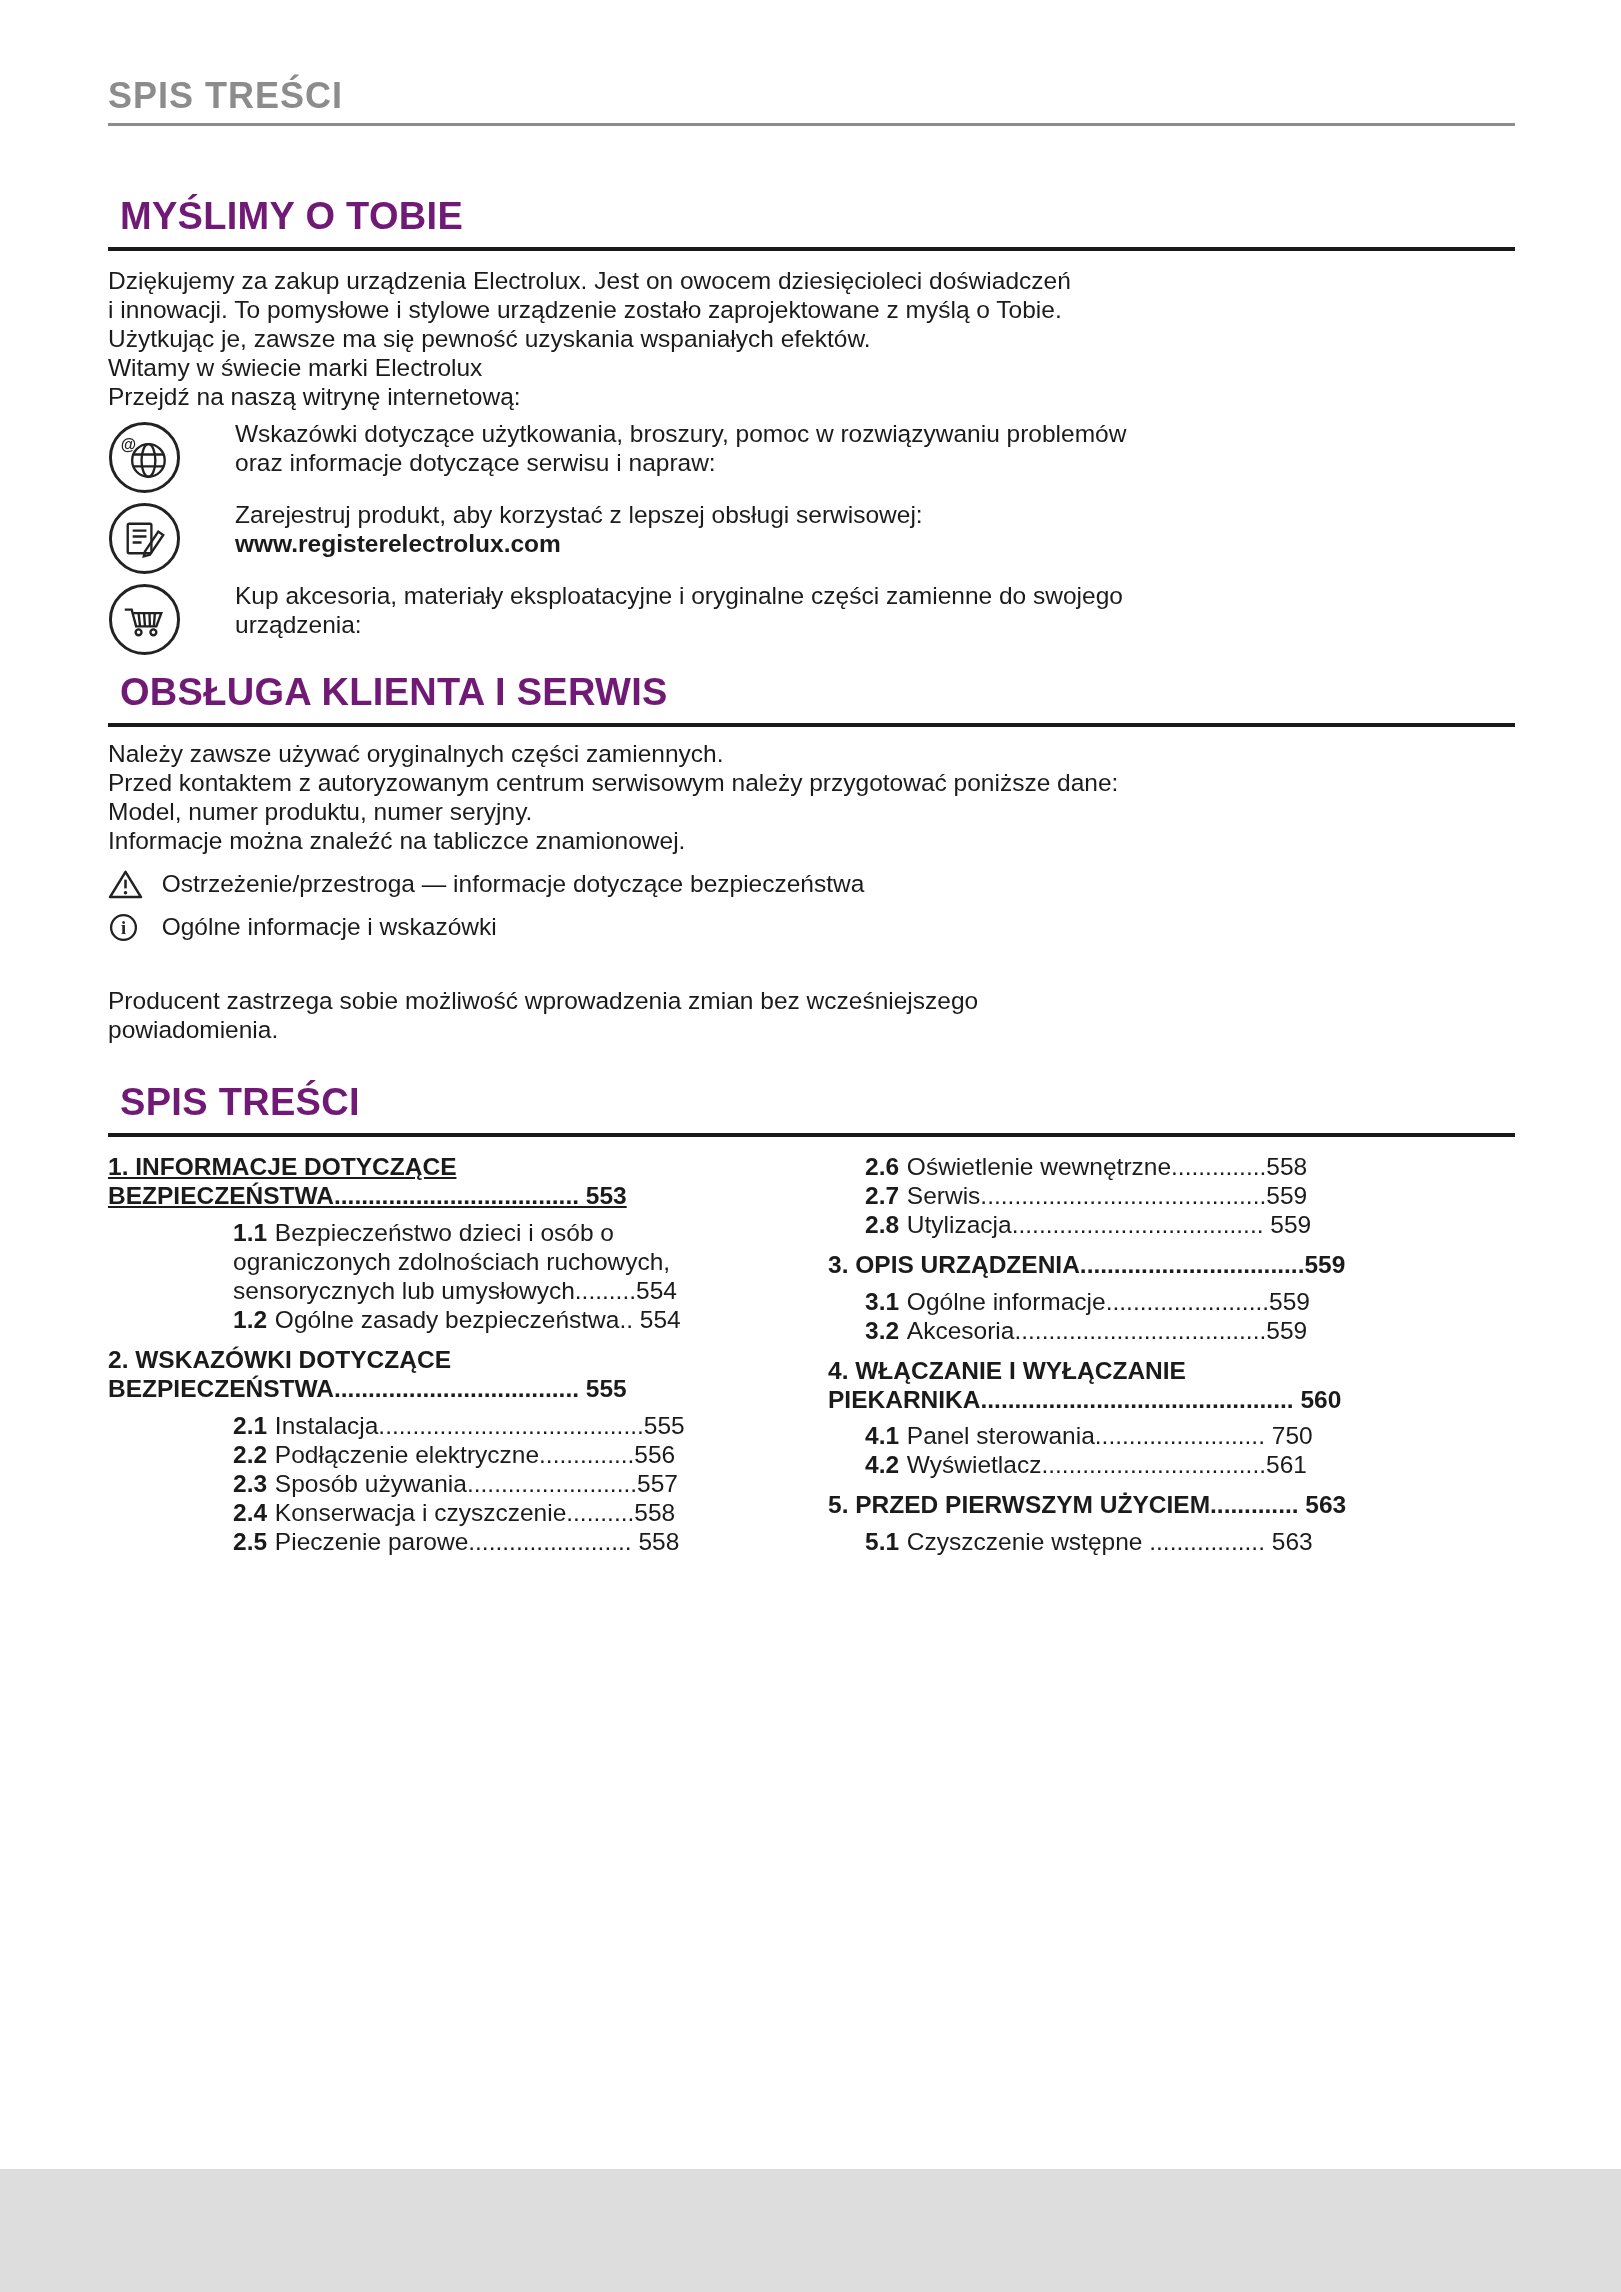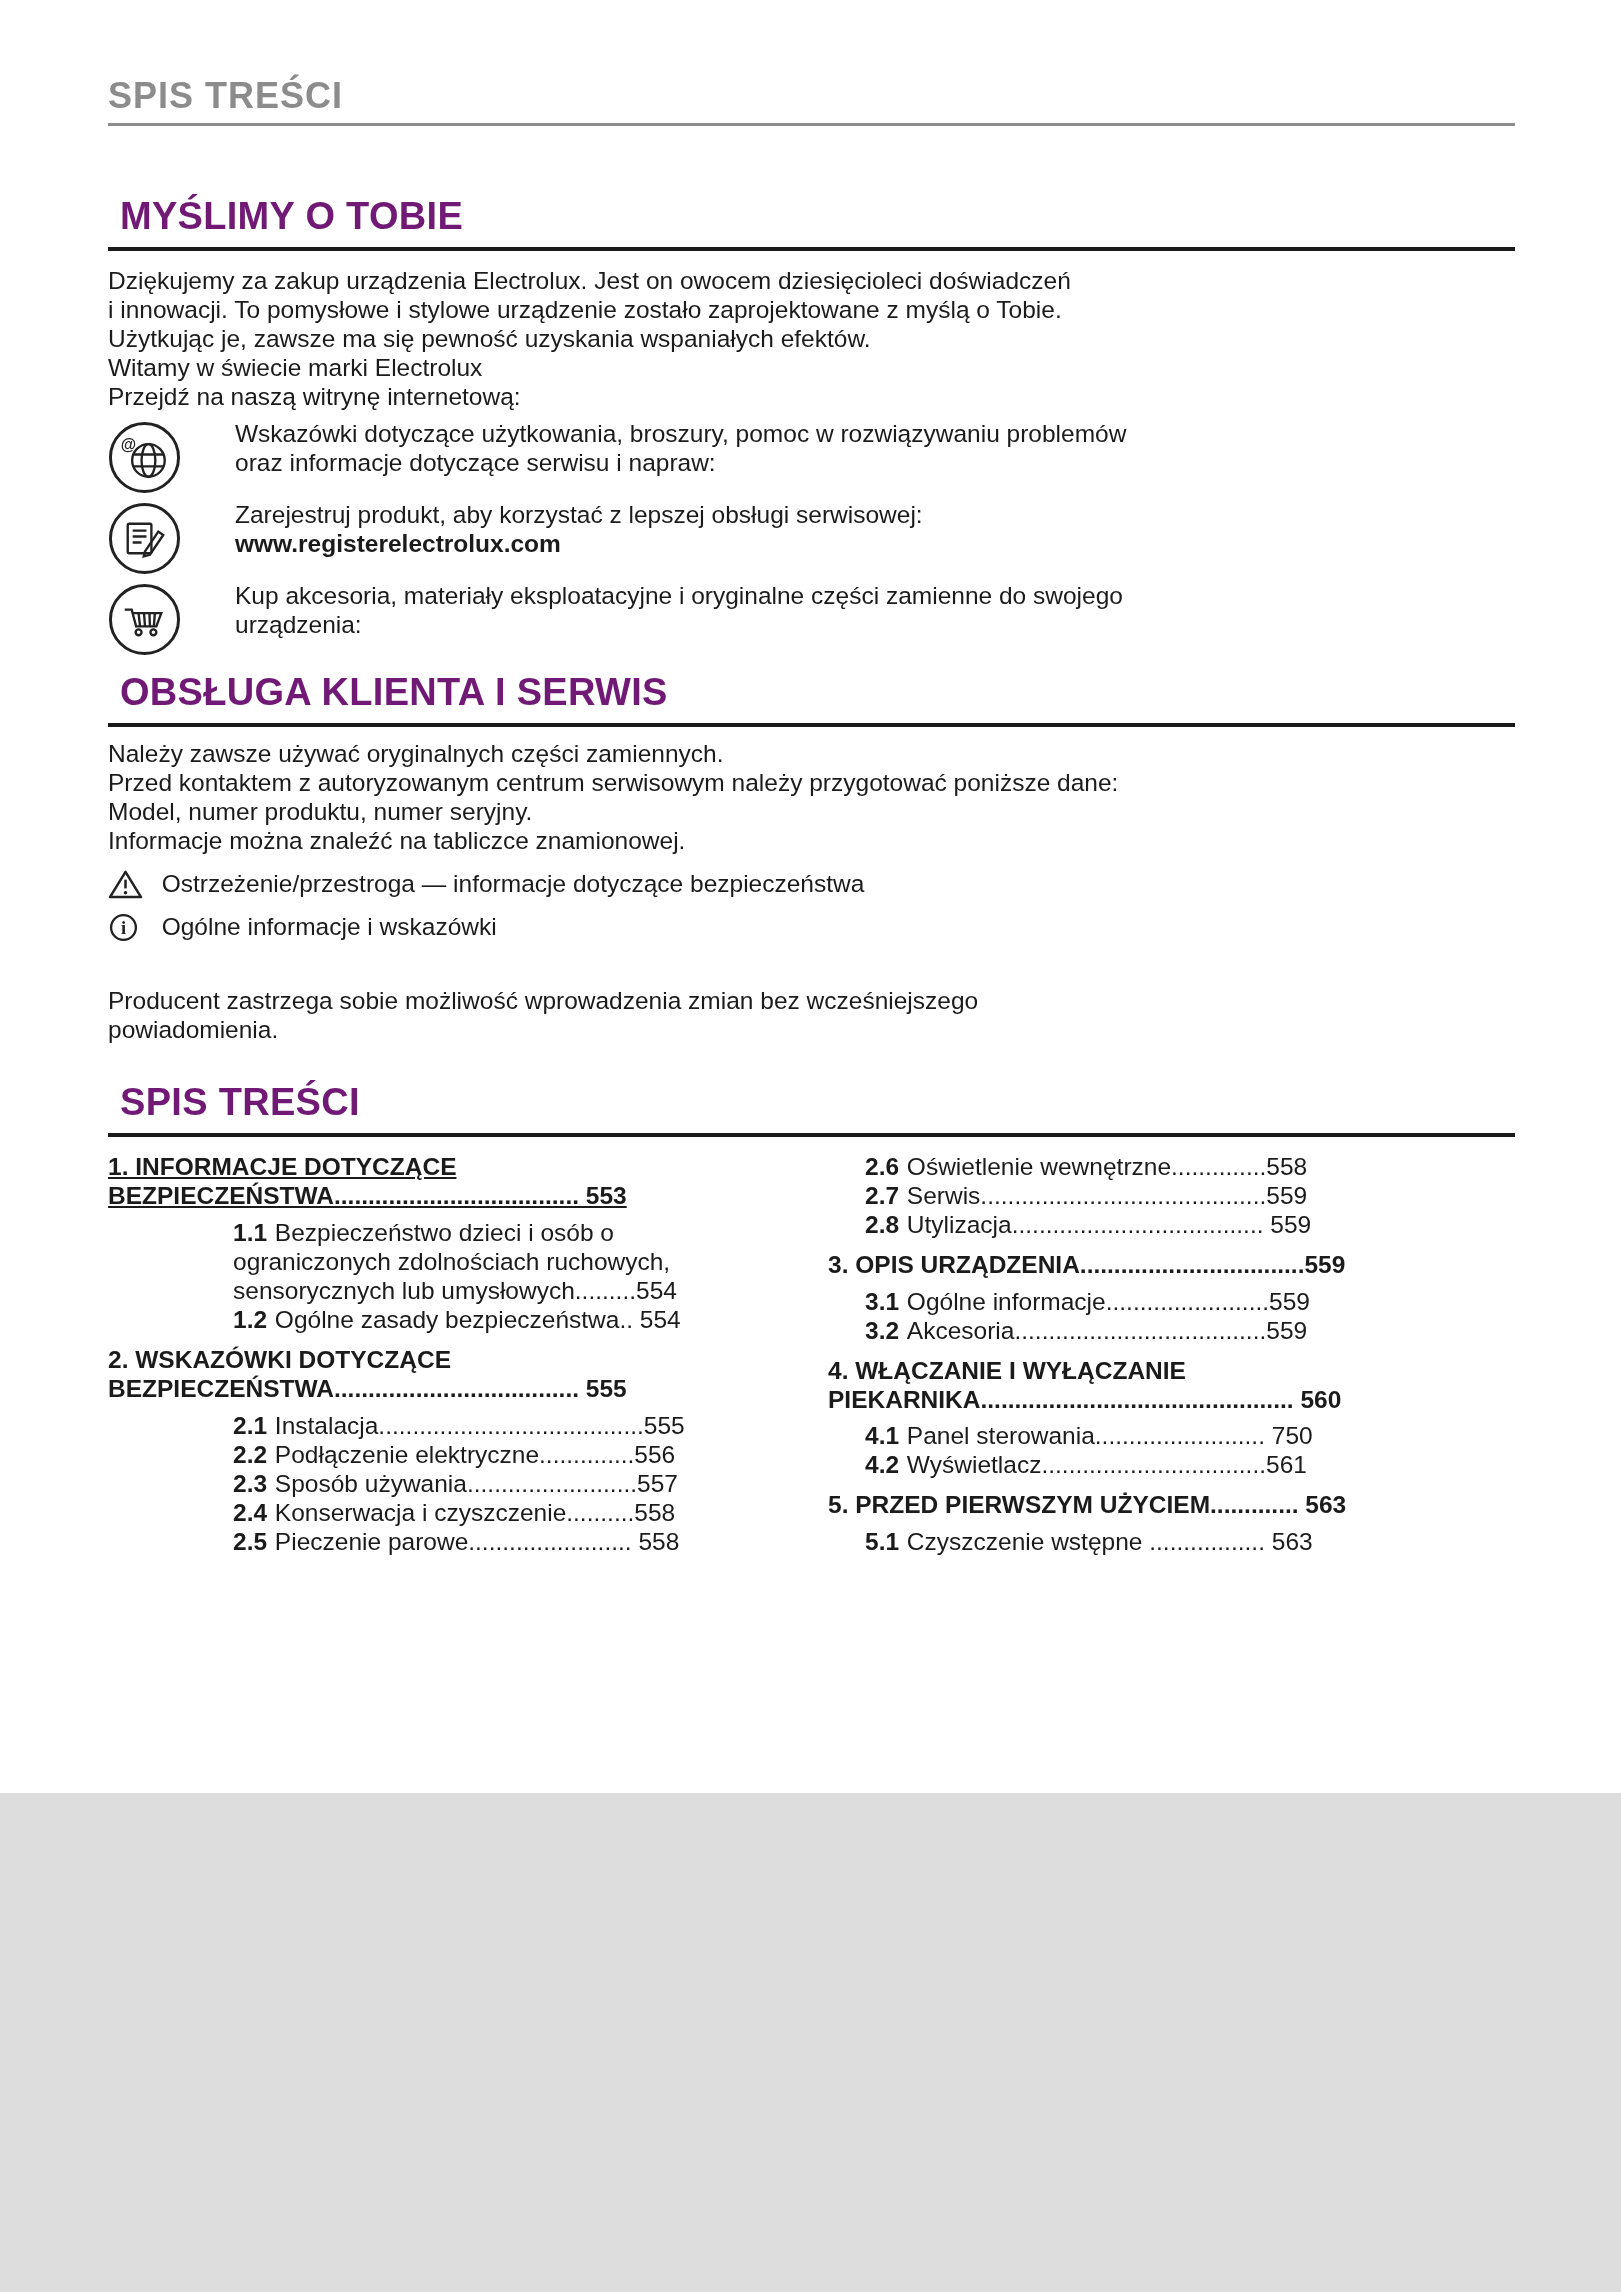--- a/index.html
+++ b/index.html
@@ -1,17 +1,17 @@
 <!DOCTYPE html>
 <html><head>
 <meta charset="utf-8">
 <style>
   html,body{margin:0;padding:0;background:#dddddd;}
   *{box-sizing:border-box;}
-  .page{width:1621px;height:1793px;background:#ffffff;position:relative;
+  .page{width:1621px;height:2169px;background:#ffffff;position:relative;
         font-family:"Liberation Sans","DejaVu Sans",sans-serif;color:#1b1b1b;overflow:hidden;margin:0 auto;}
   .content{position:absolute;left:108px;top:0;width:1407px;}
   .ml{white-space:pre-line;}
   .doc-header{padding-top:78px;}
   .doc-header-title{font-size:36px;line-height:1;font-weight:bold;color:#8c8c8c;letter-spacing:1px;}
   .rule-gray{height:2.9px;background:#8c8c8c;margin-top:8.8px;}
   .h1{margin:12px;font-size:38px;line-height:1;font-weight:bold;color:#701a75;letter-spacing:0.3px;}
   .mt1{margin-top:71px;}
   .mt2{margin-top:17.6px;}
   .mt3{margin-top:39px;}

